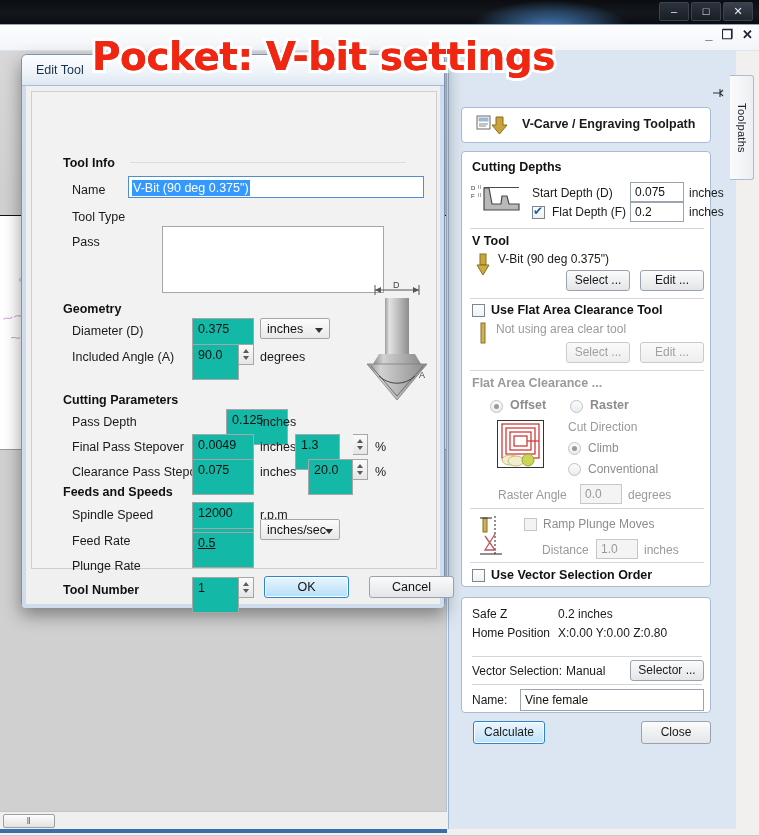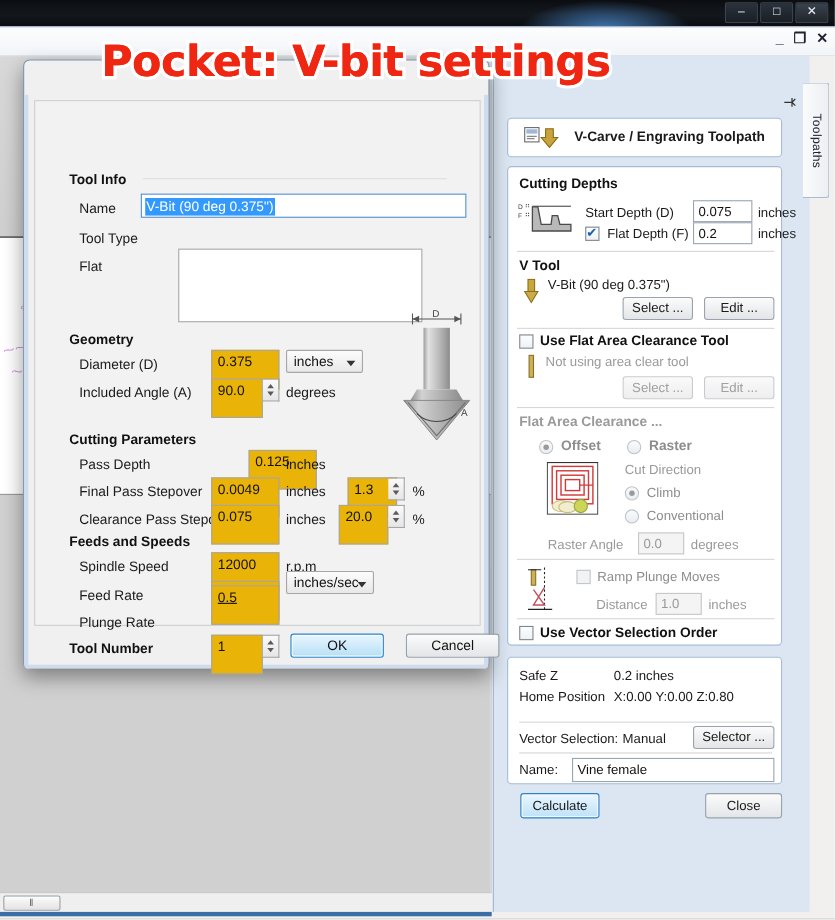--- a/index.html
+++ b/index.html
@@ -172,21 +172,21 @@
     position:absolute; left:9px; top:36px; width:406px; height:478px;
     background:#f2f2f2; border:1px solid #cfcfcf;
   }
   #dlg-inner-edge {
     position:absolute; left:0; top:31px; width:100%; height:522px;
     border:4px solid #cfdced; border-top:none; border-radius:0 0 4px 4px; pointer-events:none;
   }
   .grp-line { position:absolute; height:1px; background:#dcdcdc; }
 
   .dlg-tf {
-    position:absolute; background:#eab308; border:1px solid #a6a6a6;
+    position:absolute; background:#14b8a6; border:1px solid #a6a6a6;
     height:36px; font-size:12.5px; padding:0 5px; line-height:20px; color:#111;
   }
   .spin {
     position:absolute; width:15px; height:21px; border:1px solid #a6a6a6; border-left:none;
     background:linear-gradient(180deg,#fafafa,#e6e6e6);
   }
   .spin i {
     position:absolute; left:4px; width:0; height:0;
     border-left:3px solid transparent; border-right:3px solid transparent;
   }
@@ -425,37 +425,40 @@
       <div class="btn primary" style="left:12px; top:0; width:72px; height:23px; line-height:21px;">Calculate</div>
       <div class="btn" style="left:180px; top:0; width:70px; height:23px; line-height:21px;">Close</div>
     </div>
   </div>
 
   <div id="toolpaths-tab">
     <span>Toolpaths</span>
   </div>
 
   <div id="edit-dialog">
+    <div id="dlg-titlebar">
+      <span id="dlg-title">Edit Tool</span>
+    </div>
     <div id="dlg-inner-edge"></div>
 
     <div id="dlg-body">
 
       <span class="sec-title" style="position:absolute; left:31px; top:64px; font-size:12.5px;">Tool Info</span>
       <div class="grp-line" style="left:98px; top:70px; width:276px;"></div>
       <div class="grp-line" style="left:31px; top:70px; width:1px; height:1px;"></div>
 
       <span class="lbl" style="position:absolute; left:40px; top:91px; font-size:12.5px;">Name</span>
 
       <div style="position:absolute; left:96px; top:84px; width:296px; height:22px; background:#fff; border:1px solid #4e8fd0;">
         <span style="position:absolute; left:3px; top:3px; background:#3399ff; color:#fff; font-size:12.5px; line-height:16px; padding:0 1px;">V-Bit (90 deg 0.375")</span>
       </div>
 
       <span class="lbl" style="position:absolute; left:40px; top:118px; font-size:12.5px;">Tool Type</span>
 
-      <span class="lbl" style="position:absolute; left:40px; top:143px; font-size:12.5px;">Flat</span>
+      <span class="lbl" style="position:absolute; left:40px; top:143px; font-size:12.5px;">Pass</span>
       <div style="position:absolute; left:130px; top:134px; width:222px; height:67px; background:#fff; border:1px solid #a6a6a6;">
         <span style="position:absolute; left:4px; top:2px; font-size:12.5px;"></span>
       </div>
 
       <div style="position:absolute; left:325px; top:186px;">
         <svg width="92" height="140" viewBox="0 0 92 140">
 
           <path d="M18 12 H62" stroke="#555" stroke-width="1"></path>
           <path d="M18 7 v10 M62 7 v10" stroke="#555" stroke-width="1"></path>
           <path d="M18 12 l6 -3 v6 z" fill="#555"></path>
@@ -505,21 +508,21 @@
 
       <span class="sec-title" style="position:absolute; left:31px; top:301px; font-size:12.5px;">Cutting Parameters</span>
 
       <span class="lbl" style="position:absolute; left:40px; top:323px; font-size:12.5px;">Pass Depth</span>
       <div class="dlg-tf" style="left:160px; top:317px; width:62px;margin-left:34px;">0.125</div>
       <span class="lbl" style="position:absolute; left:228px; top:323px; font-size:12.5px;">inches</span>
 
       <span class="lbl" style="position:absolute; left:40px; top:348px; font-size:12.5px;">Final Pass Stepover</span>
       <div class="dlg-tf" style="left:160px; top:342px; width:62px;">0.0049</div>
       <span class="lbl" style="position:absolute; left:228px; top:348px; font-size:12.5px;">inches</span>
-      <div class="dlg-tf" style="left:284px; top:342px; width:45px;">1.3</div>
+      <div class="dlg-tf" style="left:263px; top:342px; width:45px;">1.3</div>
       <div class="spin" style="left:321px; top:342px;">
           <i class="up"></i>
           <i class="dn"></i>
         </div>
       <span class="lbl" style="position:absolute; left:343px; top:348px; font-size:12.5px;">%</span>
 
       <span class="lbl" style="position:absolute; left:40px; top:373px; font-size:12.5px;">Clearance Pass Stepover</span>
       <div class="dlg-tf" style="left:160px; top:367px; width:62px;">0.075</div>
       <span class="lbl" style="position:absolute; left:228px; top:373px; font-size:12.5px;">inches</span>
       <div class="dlg-tf" style="left:276px; top:367px; width:45px;">20.0</div>

